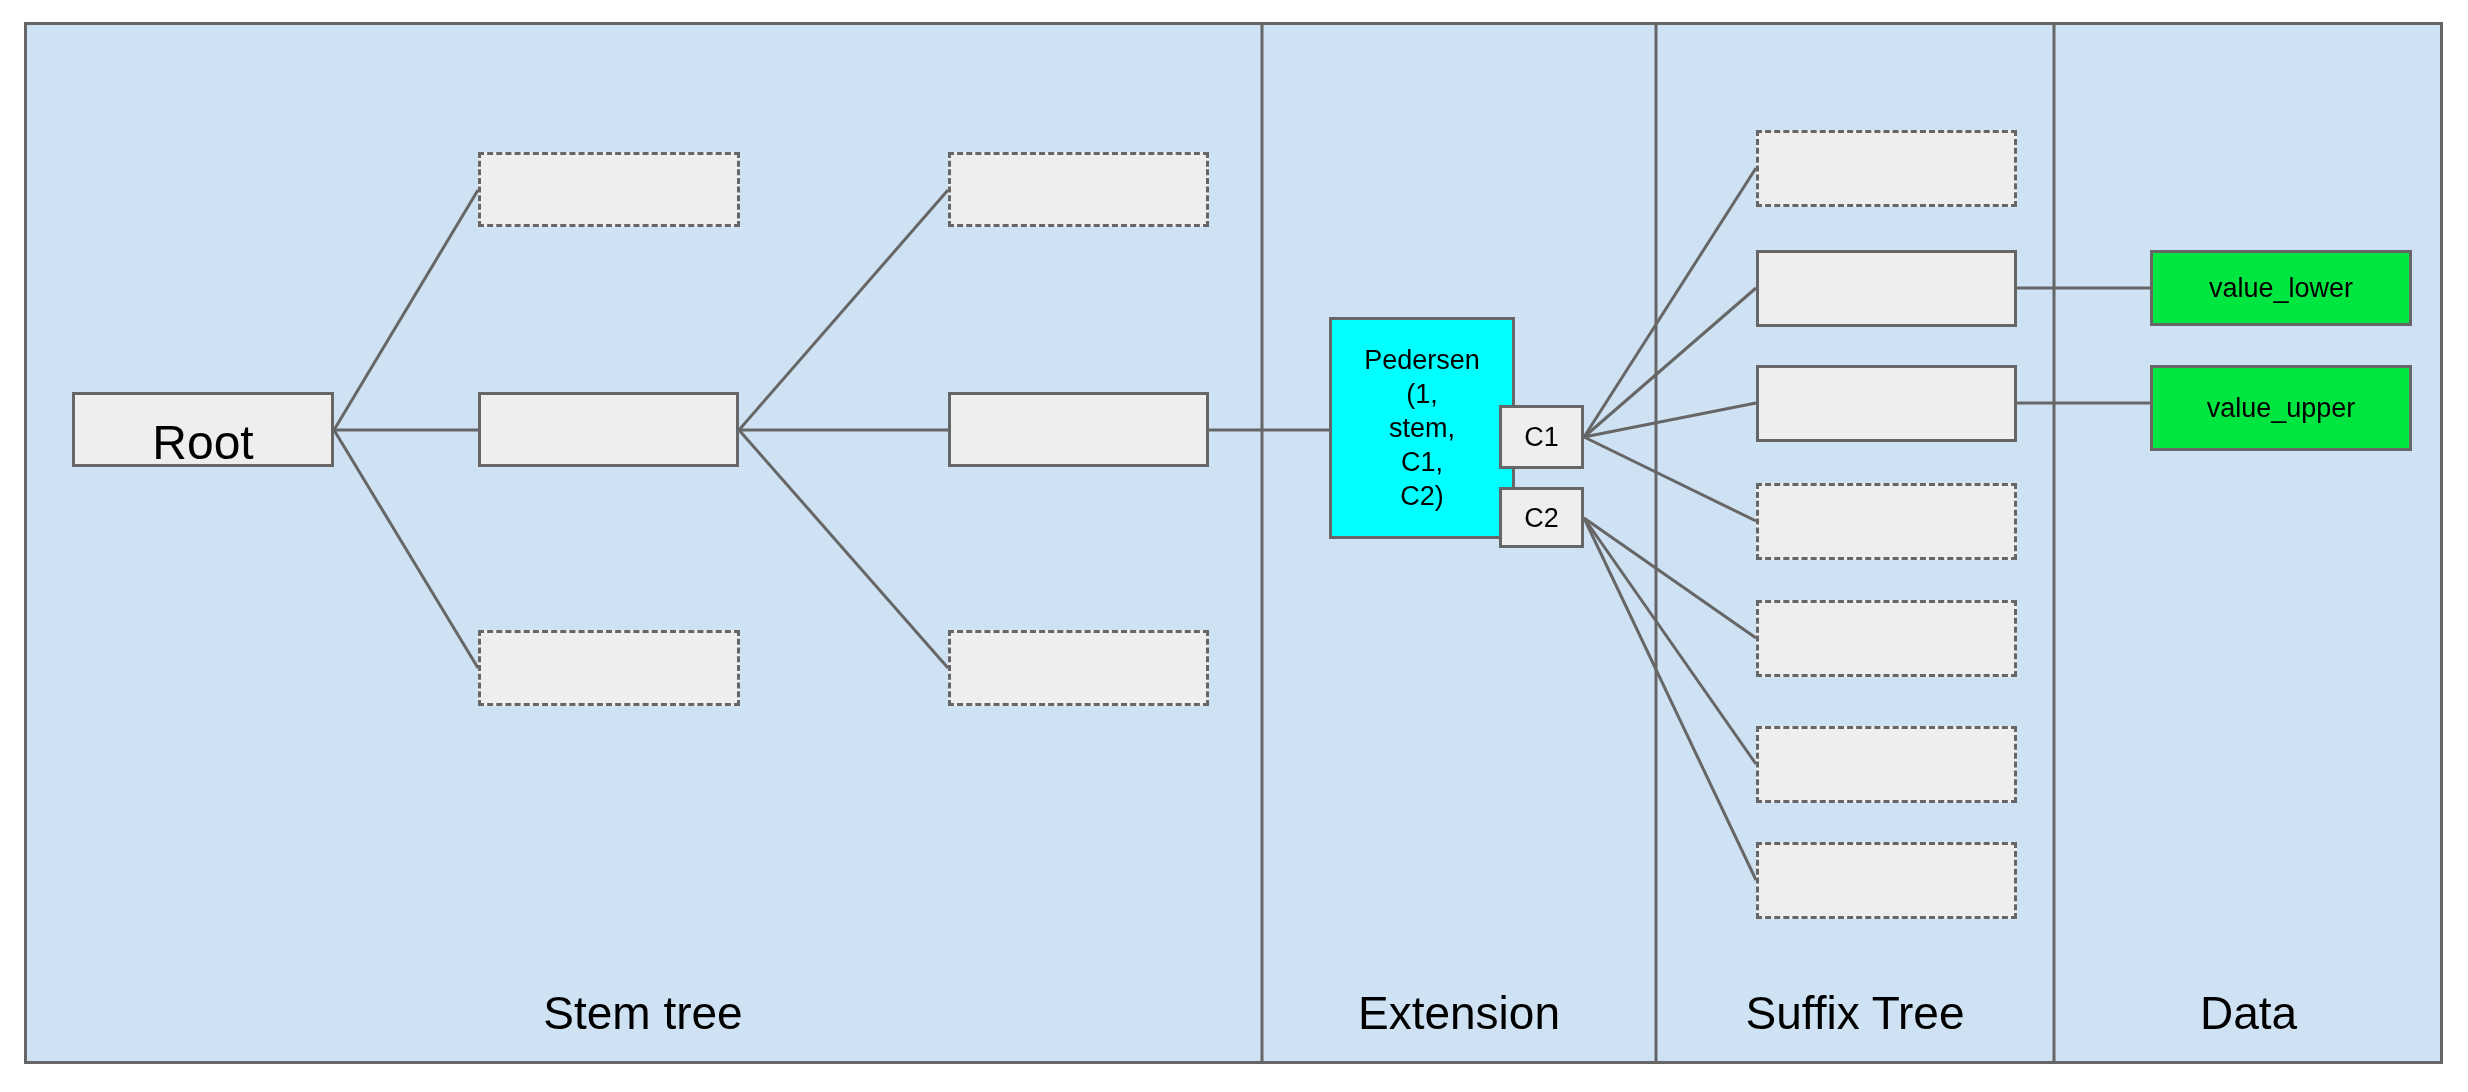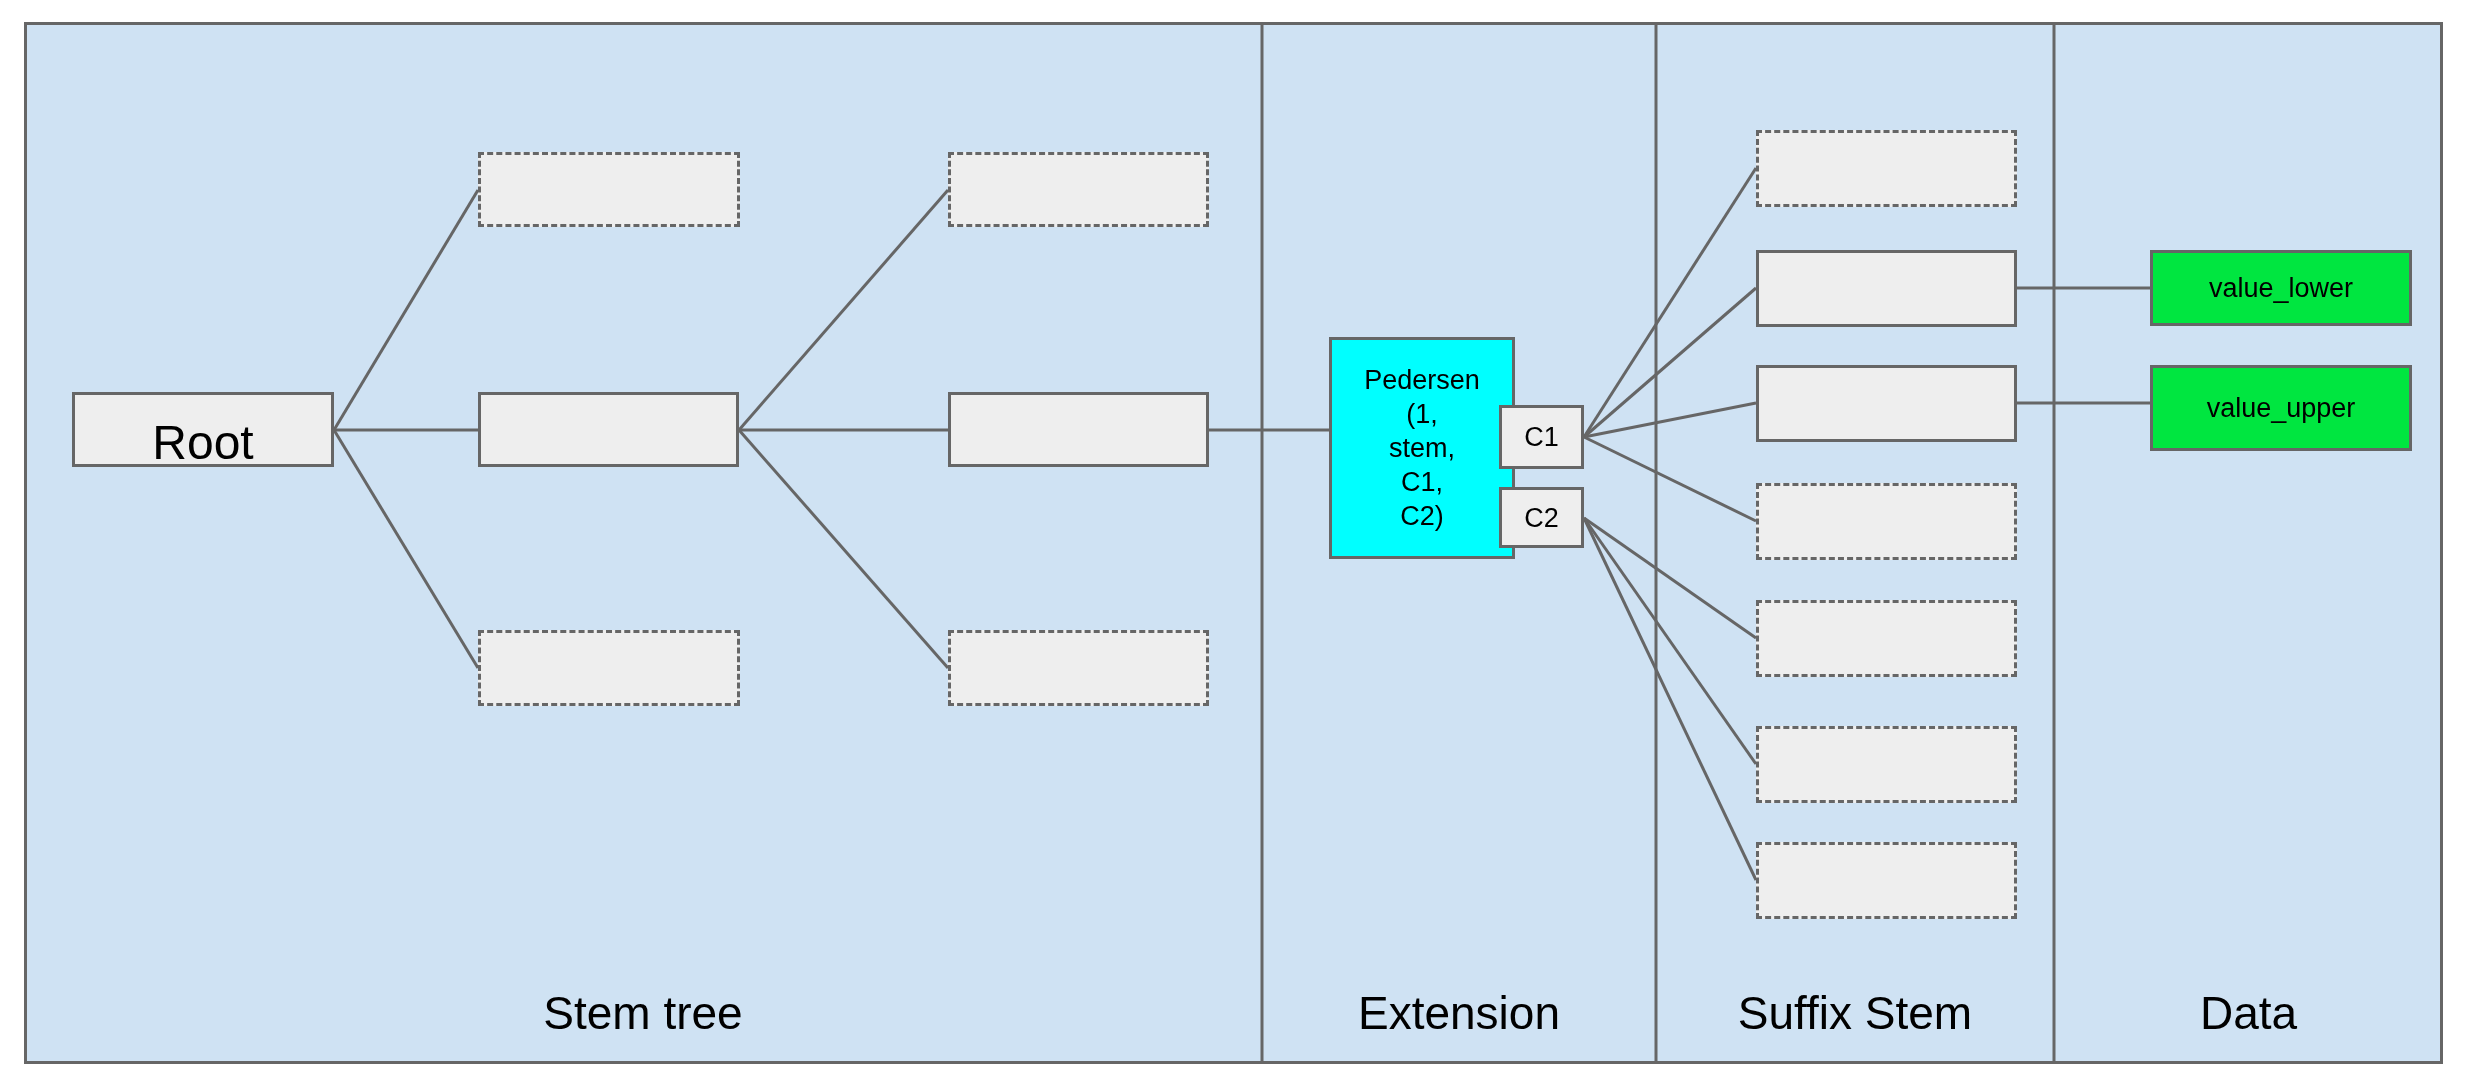--- a/index.html
+++ b/index.html
@@ -23,21 +23,21 @@
   }
   .node{
     position:absolute;
     box-sizing:border-box;
     background:#eeeeee;
     border:3px solid #666666;
     display:flex;align-items:center;justify-content:center;
     text-align:left;
   }
   .node.dashed{border-style:dashed;}
-  .node.cyan{background:#00ffff;margin-top:20px;}
+  .node.cyan{background:#00ffff;}
   .node.green{background:#00e640;}
   .label-lg{font-size:48px;line-height:1.1;margin-top:27px;}
   .label-md{font-size:27px;line-height:34px;}
   .pedersen-text{display:flex;flex-direction:column;align-items:center;}
   .lane-label{
     position:absolute;
     text-align:center;
     font-size:46px;
     line-height:1.1;
   }
@@ -116,16 +116,16 @@
 
   <div class="node green" style="left:2150px;top:250px;width:262px;height:76px">
     <span class="label-md">value_lower</span>
   </div>
   <div class="node green" style="left:2150px;top:365px;width:262px;height:86px">
     <span class="label-md">value_upper</span>
   </div>
 
   <div class="lane-label" style="left:24px;top:988px;width:1238px">Stem tree</div>
   <div class="lane-label" style="left:1262px;top:988px;width:394px">Extension</div>
-  <div class="lane-label" style="left:1656px;top:988px;width:398px">Suffix Stem</div>
+  <div class="lane-label" style="left:1656px;top:988px;width:398px">Suffix Tree</div>
   <div class="lane-label" style="left:2054px;top:988px;width:389px">Data</div>
 
 </div>
 
 </body></html>

